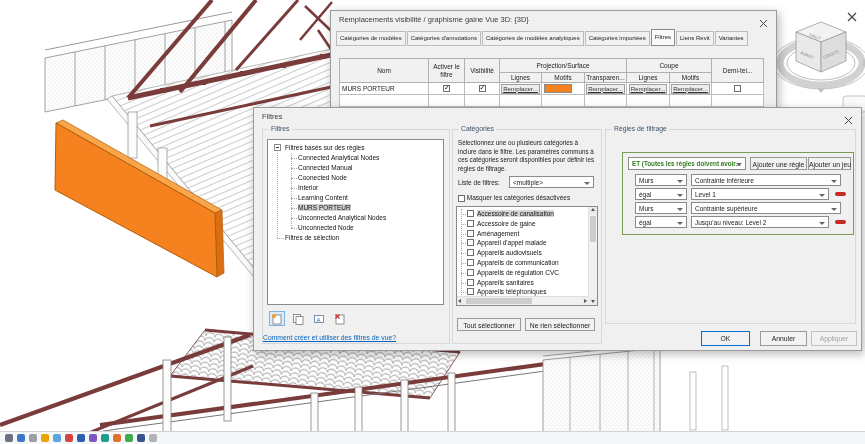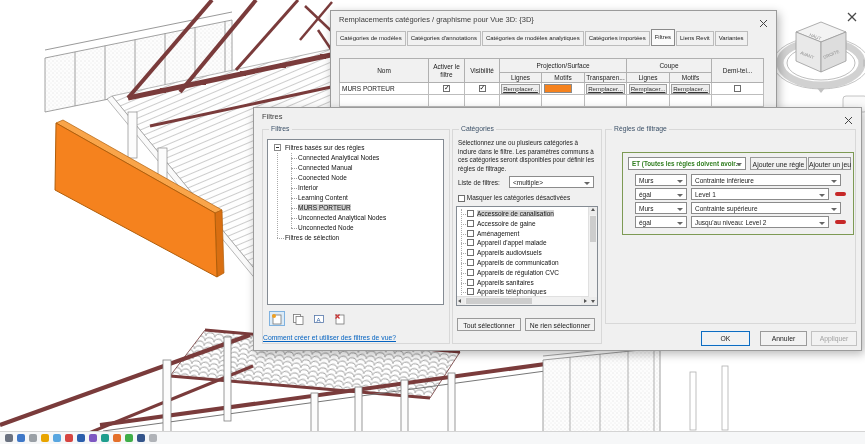--- a/index.html
+++ b/index.html
@@ -202,21 +202,21 @@
     </g>
 
     <g stroke="#4a4a4a" stroke-width="1.2">
       <line x1="848" y1="13" x2="856" y2="21"></line>
         <line x1="856" y1="13" x2="848" y2="21"></line>
     </g>
     <rect x="843" y="96" width="24" height="16" rx="3" fill="#fafafa" stroke="#b5b5b5" stroke-width="0.8"></rect>
   </svg>
 
   <div class="dlg" id="vg">
-    <div class="tbar-title">Remplacements catégories / graphisme pour Vue 3D: {3D}</div>
+    <div class="tbar-title">Remplacements visibilité / graphisme gaine Vue 3D: {3D}</div>
     <div class="close">
       <svg width="10" height="10">
           <line x1="1" y1="1" x2="8" y2="8" stroke="#444" stroke-width="1"></line>
           <line x1="8" y1="1" x2="1" y2="8" stroke="#444" stroke-width="1"></line>
         </svg>
     </div>
     <div class="tabs">
       <span class="tab">Catégories de modèles</span>
       <span class="tab">Catégories d'annotations</span>
       <span class="tab">Catégories de modèles analytiques</span>

